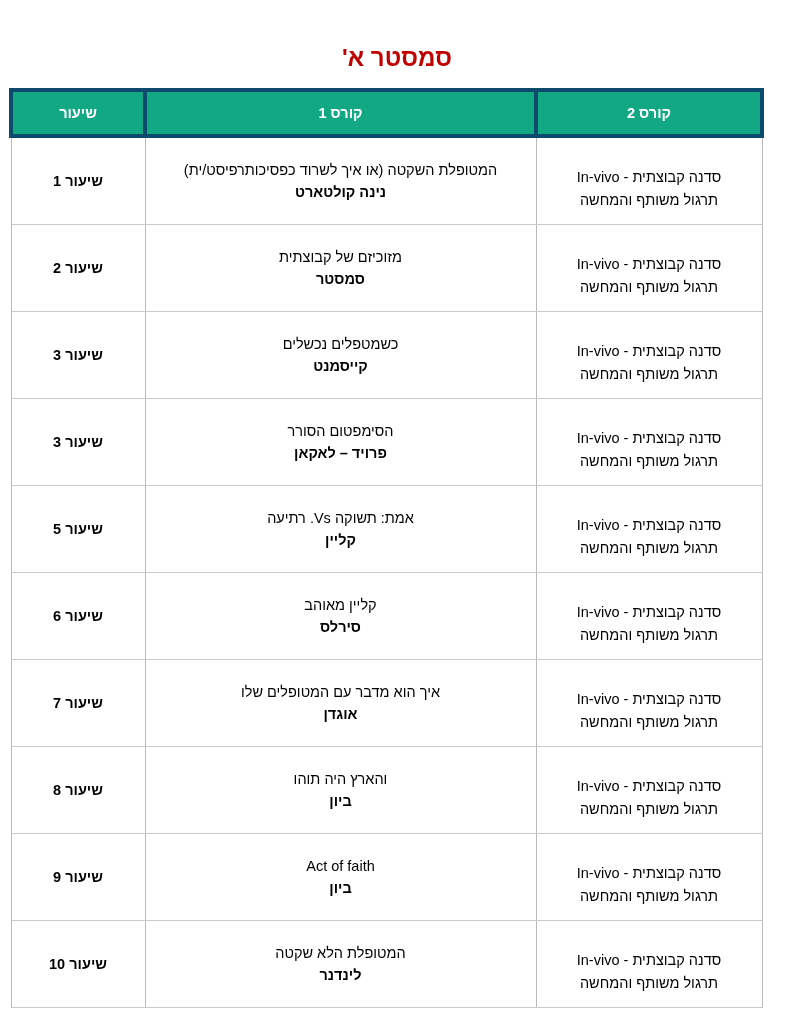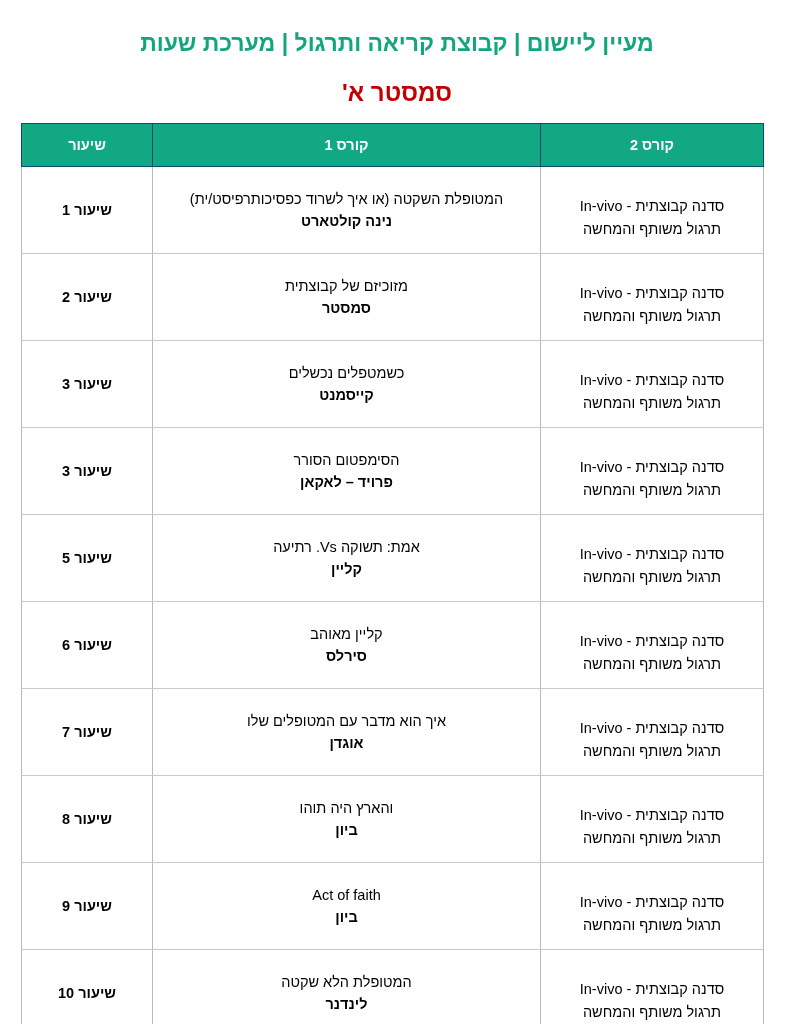--- a/index.html
+++ b/index.html
@@ -44,21 +44,21 @@
     border-collapse: collapse;
     table-layout: fixed;
     direction: rtl;
   }
   table.schedule thead th {
     background: #13A884;
     color: #ffffff;
     font-size: 14.5px;
     font-weight: bold;
     height: 40px;
-    border: 1px solid #0c4a6e;
+    border: 4px solid #0c4a6e;
     text-align: center;
     vertical-align: middle;
   }
   th.col-lesson { width: 128px; }
   th.col-course1 { width: 385px; }
   th.col-course2 { width: 220px; }
 
   table.schedule tbody td {
     border: 1px solid #c9c9c9;
     border-left-color: #b9b9b9;
@@ -78,21 +78,20 @@
   td.course1 .author { display: block; font-weight: bold; }
   td.course2 .line1 { display: block; margin-top: 15px; }
   td.course2 .line2 { display: block; }
   .ltr-snippet { direction: ltr; unicode-bidi: embed; display: inline; }
 </style>
 </head>
 <body>
 
 <div class="page">
 
-  <h1 class="doc-title">מעיין ליישום | קבוצת קריאה ותרגול | מערכת שעות</h1>
   <h2 class="semester-title">סמסטר א'</h2>
 
   <table class="schedule">
     <thead>
       <tr>
         <th class="col-course2">קורס 2</th>
         <th class="col-course1">קורס 1</th>
         <th class="col-lesson">שיעור</th>
       </tr>
     </thead>

